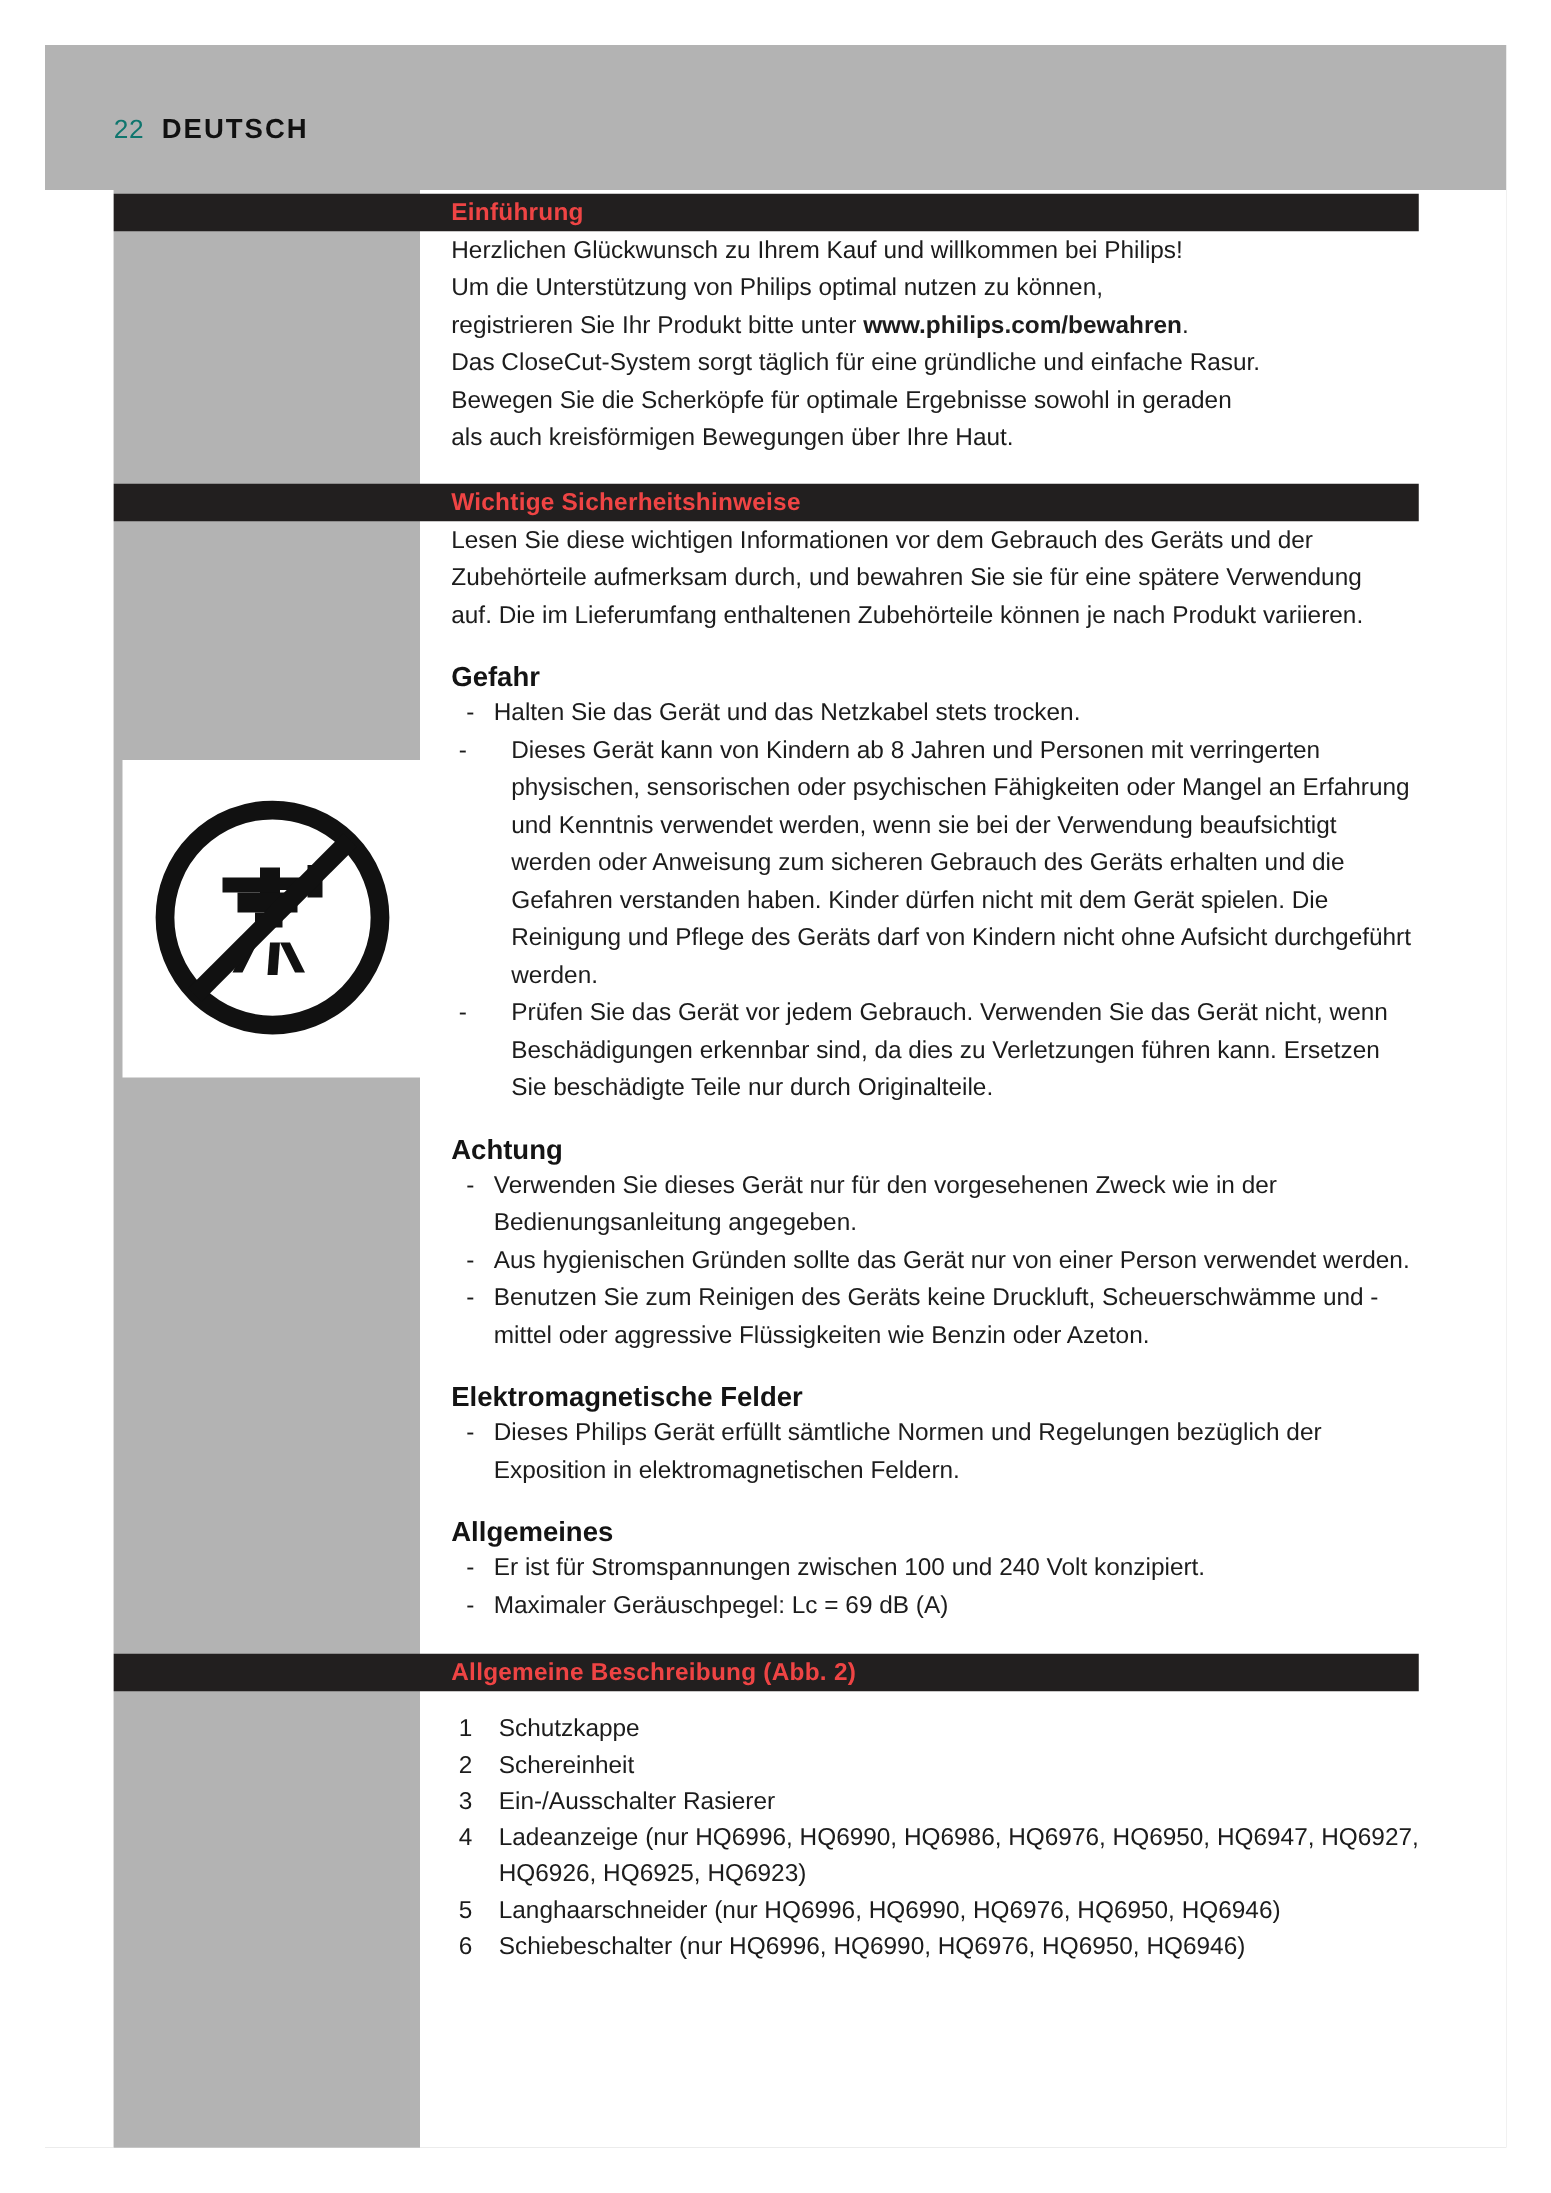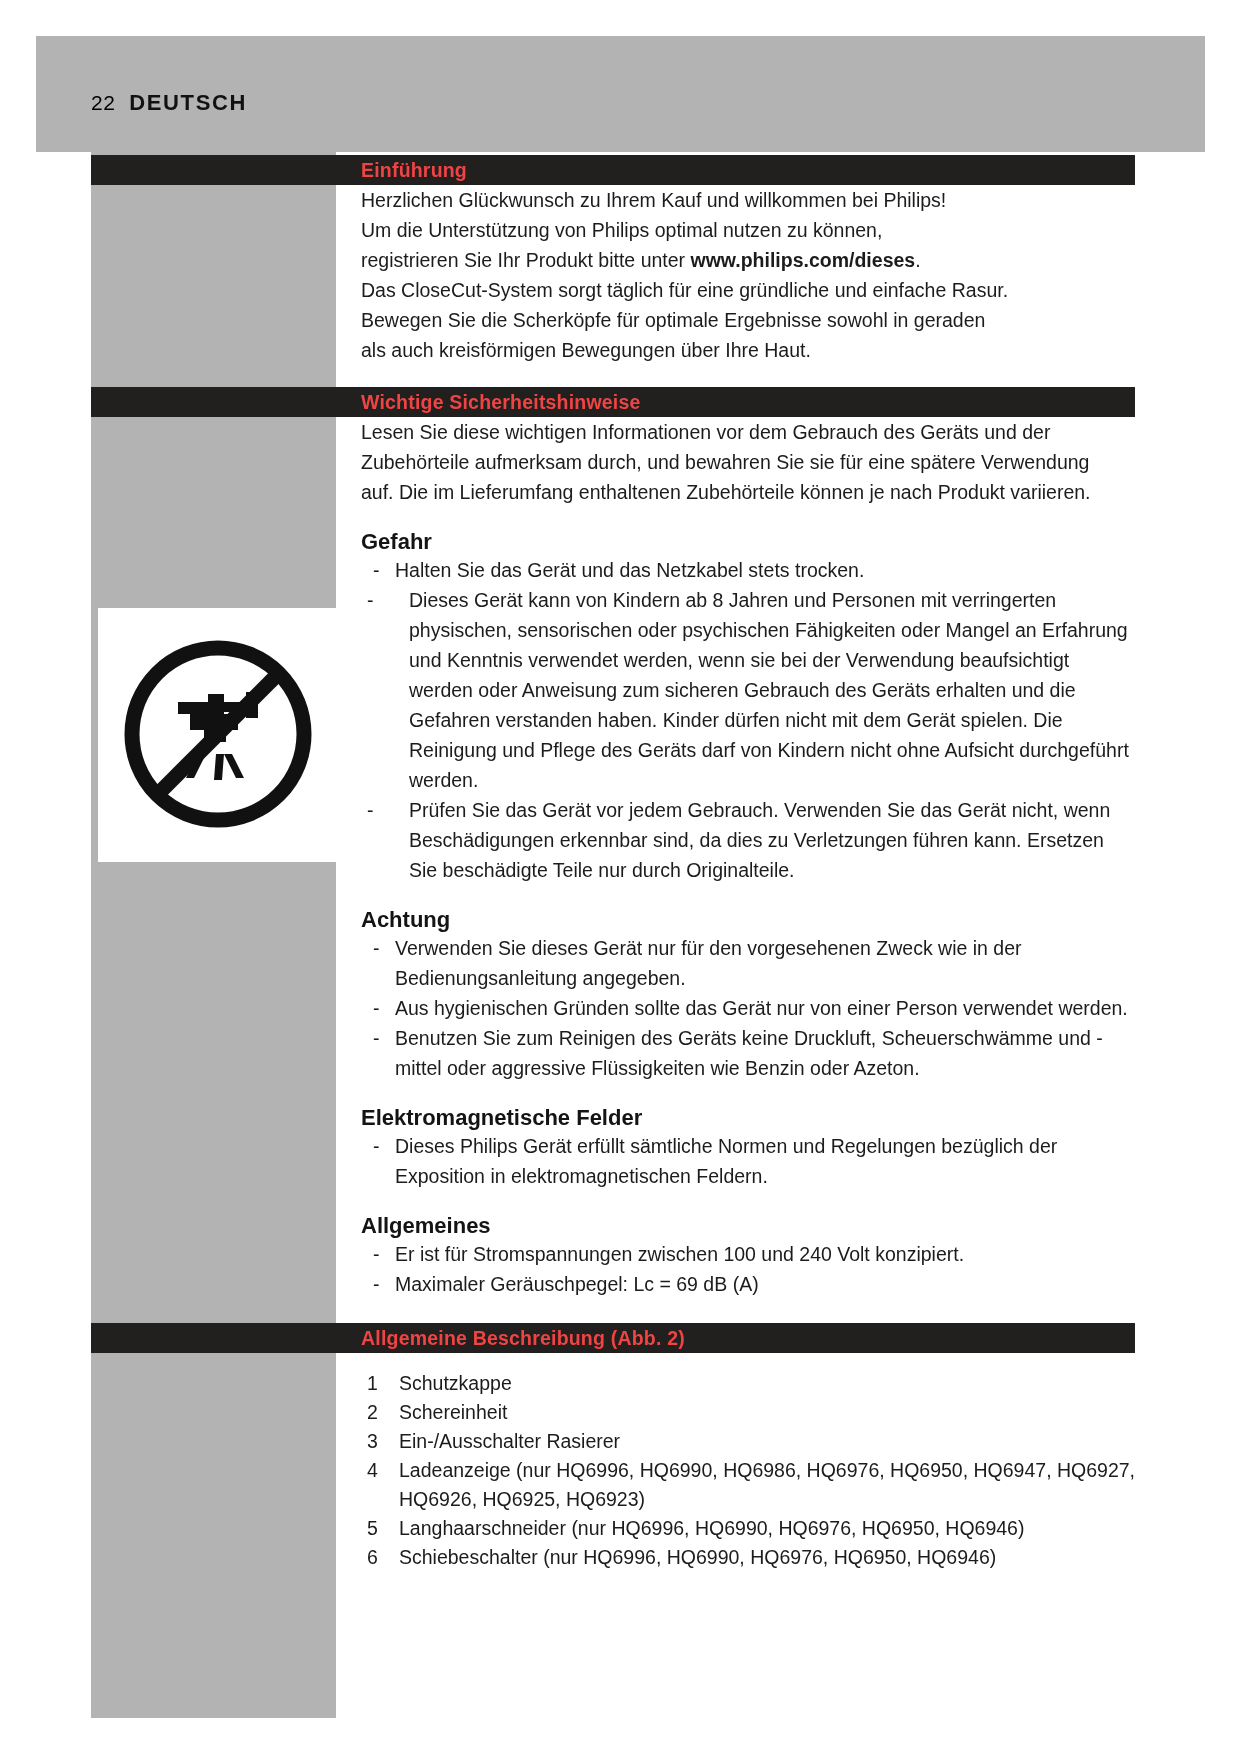--- a/index.html
+++ b/index.html
@@ -52,21 +52,21 @@
   .page-header {
     position: absolute;
     left: 91px;
     top: 90px;
     display: flex;
     align-items: baseline;
     gap: 14px;
   }
   .page-number {
     font-size: 21px;
-    color: #000000;
+    color: #0f766e;
     letter-spacing: 0.5px;
   }
   .page-lang {
     font-size: 22px;
     font-weight: bold;
     letter-spacing: 1.6px;
     color: #111111;
   }
   
   .content {
@@ -188,21 +188,21 @@
   </div>
 
   <div class="content">
 
     <div class="section-bar">
       <span class="bar-title">Einführung</span>
     </div>
     <div class="text-block pad-top-16">
       <div>Herzlichen Glückwunsch zu Ihrem Kauf und willkommen bei Philips!</div>
       <div>Um die Unterstützung von Philips optimal nutzen zu können,</div>
-      <div><span>registrieren Sie Ihr Produkt bitte unter </span><span class="bold">www.philips.com/dieses</span>.</div>
+      <div><span>registrieren Sie Ihr Produkt bitte unter </span><span class="bold">www.philips.com/bewahren</span>.</div>
       <div>Das CloseCut-System sorgt täglich für eine gründliche und einfache Rasur.</div>
       <div>Bewegen Sie die Scherköpfe für optimale Ergebnisse sowohl in geraden</div>
       <div>als auch kreisförmigen Bewegungen über Ihre Haut.</div>
     </div>
 
     <div class="section-bar" style="margin-top:22px">
       <span class="bar-title">Wichtige Sicherheitshinweise</span>
     </div>
     <div class="text-block pad-top-16">Lesen Sie diese wichtigen Informationen vor dem Gebrauch des Geräts und der Zubehörteile aufmerksam durch, und bewahren Sie sie für eine spätere Verwendung auf. Die im Lieferumfang enthaltenen Zubehörteile können je nach Produkt variieren.</div>
 

